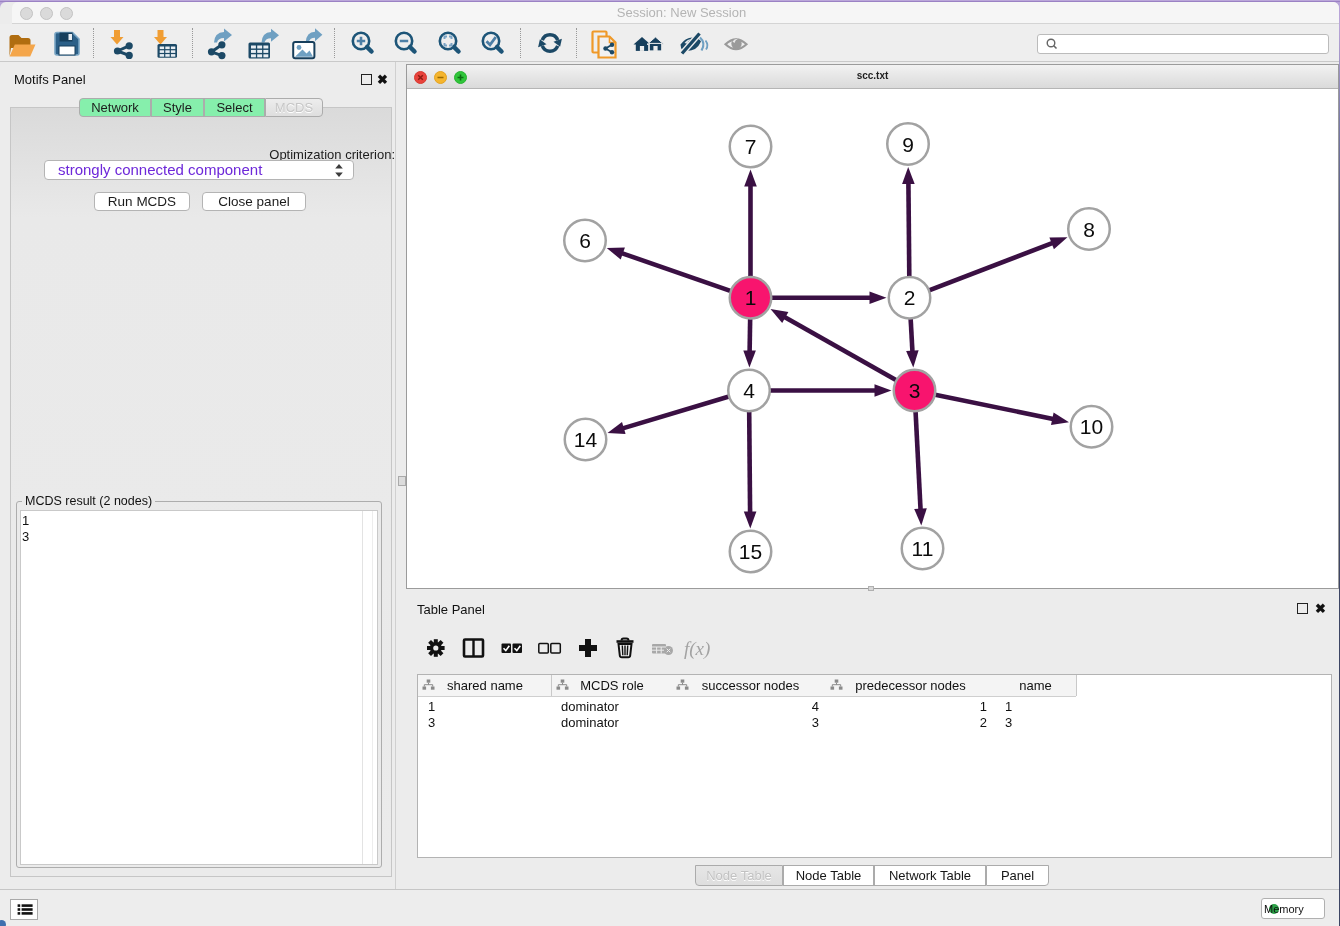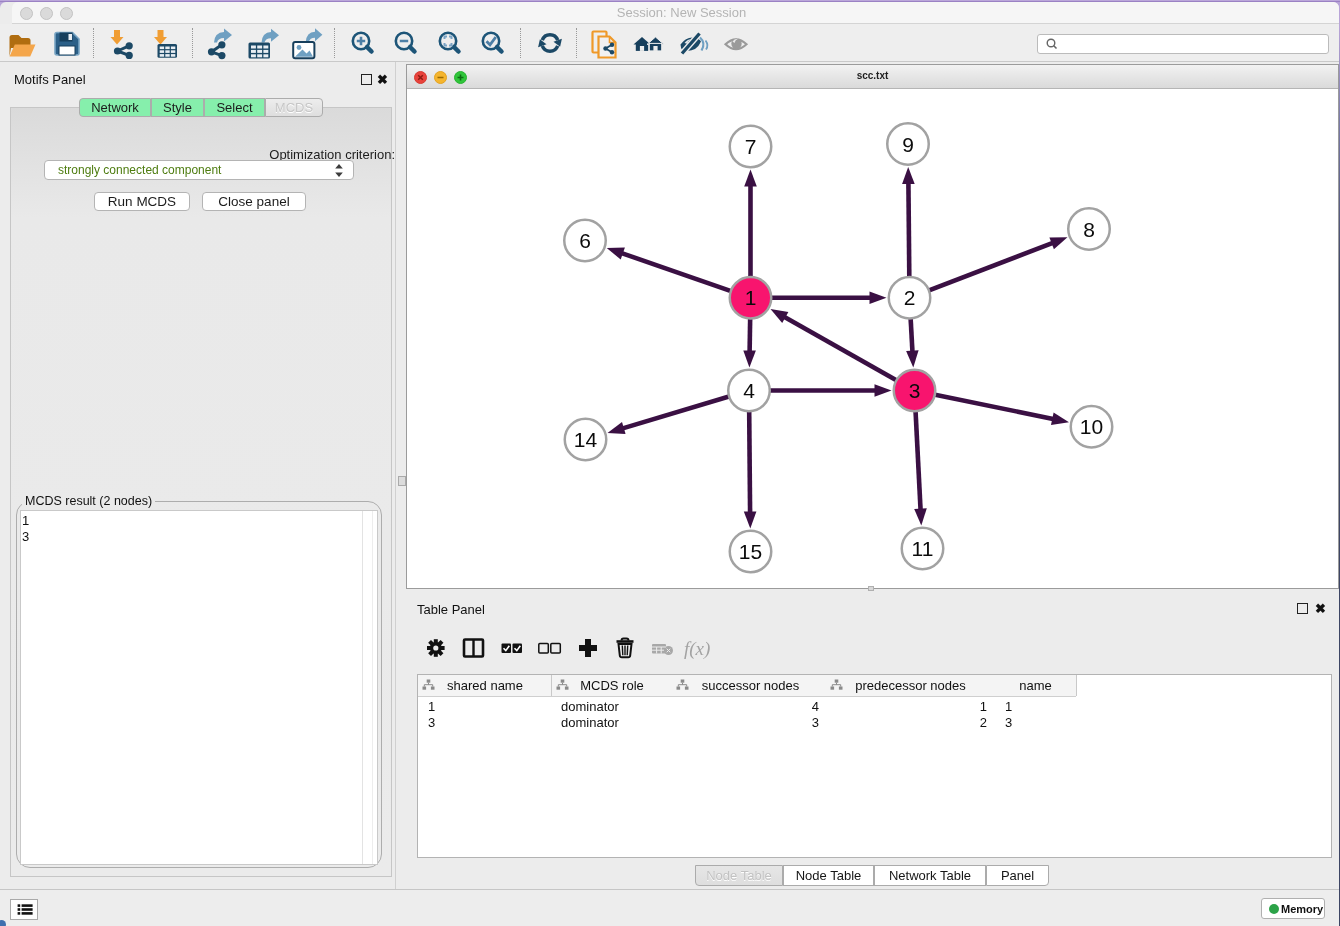--- a/index.html
+++ b/index.html
@@ -26,25 +26,25 @@
   .wbox{position:absolute;width:9px;height:9px;border:1.5px solid #222;}
   .wx{position:absolute;font-size:13px;font-weight:bold;color:#111;line-height:11px;}
   #cp-pane{position:absolute;left:10px;top:45px;width:380px;height:768px;
       background:linear-gradient(180deg,#dadada 0px,#e9e9e9 110px,#ebebeb 100%);
       border:1px solid #c6c6c6;}
   #cp-tabs{position:absolute;left:79px;top:36px;height:19px;z-index:5;}
   .cptab{position:absolute;top:0;height:17px;background:#86efac;border:1px solid #acacac;
       font-size:13px;color:#1c1c1c;text-align:center;line-height:17px;}
   #opt-label{position:absolute;left:0;top:77px;width:100%;text-align:right;font-size:13px;color:#1c1c1c;margin-top:8px;}
   #cp-select{position:absolute;left:44px;top:98px;width:308px;height:18px;background:#fff;
-      border:1px solid #b4b4b4;border-radius:4px;font-size:12px;color:#4d7c0f;line-height:18px;}
+      border:1px solid #b4b4b4;border-radius:4px;font-size:15px;color:#6d28d9;line-height:18px;}
   .cpbtn{position:absolute;top:130px;height:17px;background:#fff;border:1px solid #b4b4b4;
       border-radius:4px;font-size:13.5px;color:#1c1c1c;text-align:center;line-height:17px;}
   #groupbox{position:absolute;left:16px;top:439px;width:364px;height:365px;
-      border:1px solid #adadad;border-radius:14px;}
+      border:1px solid #adadad;border-radius:3px;}
   #gb-label{position:absolute;left:5px;top:-8px;background:#eaeaea;padding:0 3px;font-size:12.5px;color:#111;}
   #gb-white{position:absolute;left:3px;top:8px;width:356px;height:353px;background:#fff;
       border:1px solid #c9c9c9;}
   #gb-white .ln{position:absolute;left:1px;font-size:13px;color:#111;}
   
   #split-handle{position:absolute;left:398px;top:474px;width:6px;height:8px;background:#dcdcdc;
       border:1px solid #aaa;}
   
   #netwin{position:absolute;left:406px;top:62px;width:931px;height:523px;background:#fff;
       border:1px solid #9b9b9b;}
@@ -448,17 +448,17 @@
         <rect x="6.6" y="4.3" width="2.6" height="2.6"></rect>
             <rect x="10.6" y="4.3" width="11" height="2.6"></rect>
         <rect x="6.6" y="8.2" width="2.6" height="2.6"></rect>
             <rect x="10.6" y="8.2" width="11" height="2.6"></rect>
         <rect x="6.6" y="12.1" width="2.6" height="2.6"></rect>
             <rect x="10.6" y="12.1" width="11" height="2.6"></rect>
       </g>
         </svg></div>
     <div id="memsbtn">
         <span style="position:absolute;left:7px;top:4.5px;width:10px;height:10px;border-radius:50%;background:#2ca348;"></span>
-        <span style="position:absolute;left:19px;top:3.5px;font-weight:bold;">Memory</span>
+        <span style="position:absolute;left:2px;top:3.5px;">Memory</span>
       </div>
   </div>
 </div>
 <div style="position:absolute;left:-3px;top:920px;width:9px;height:9px;border-radius:50%;background:#3f6fae;"></div>
 
 </body></html>

